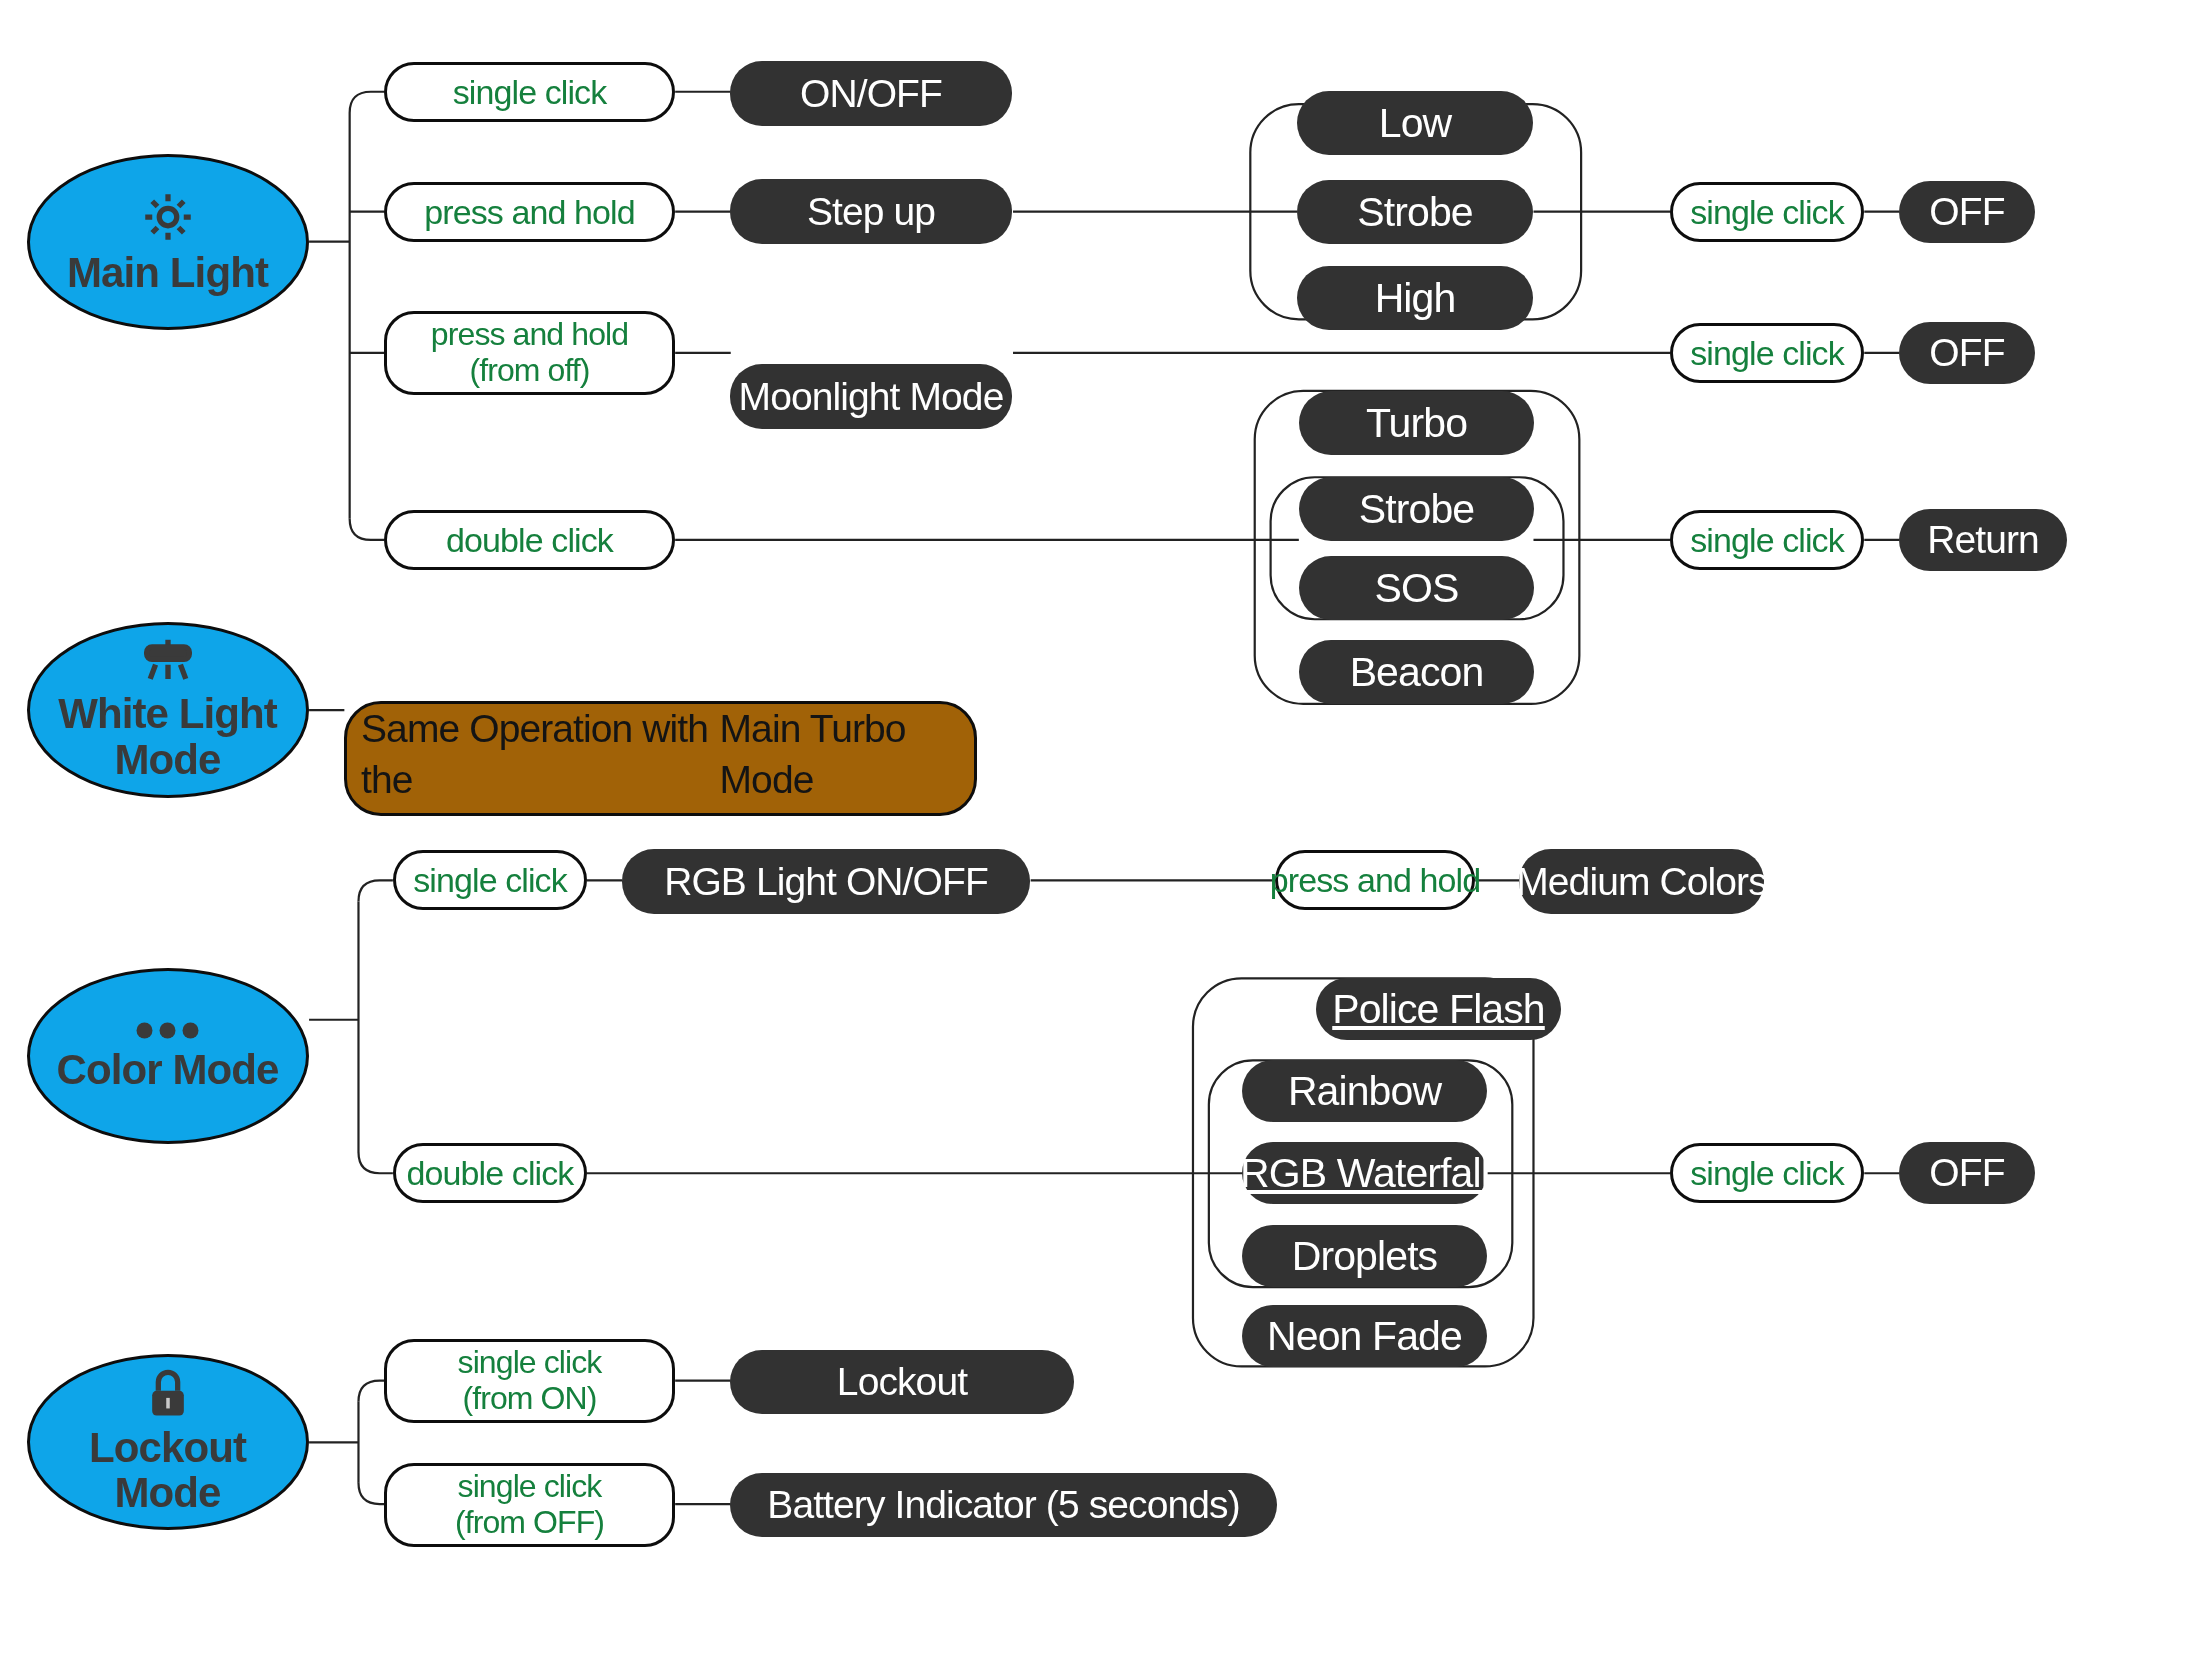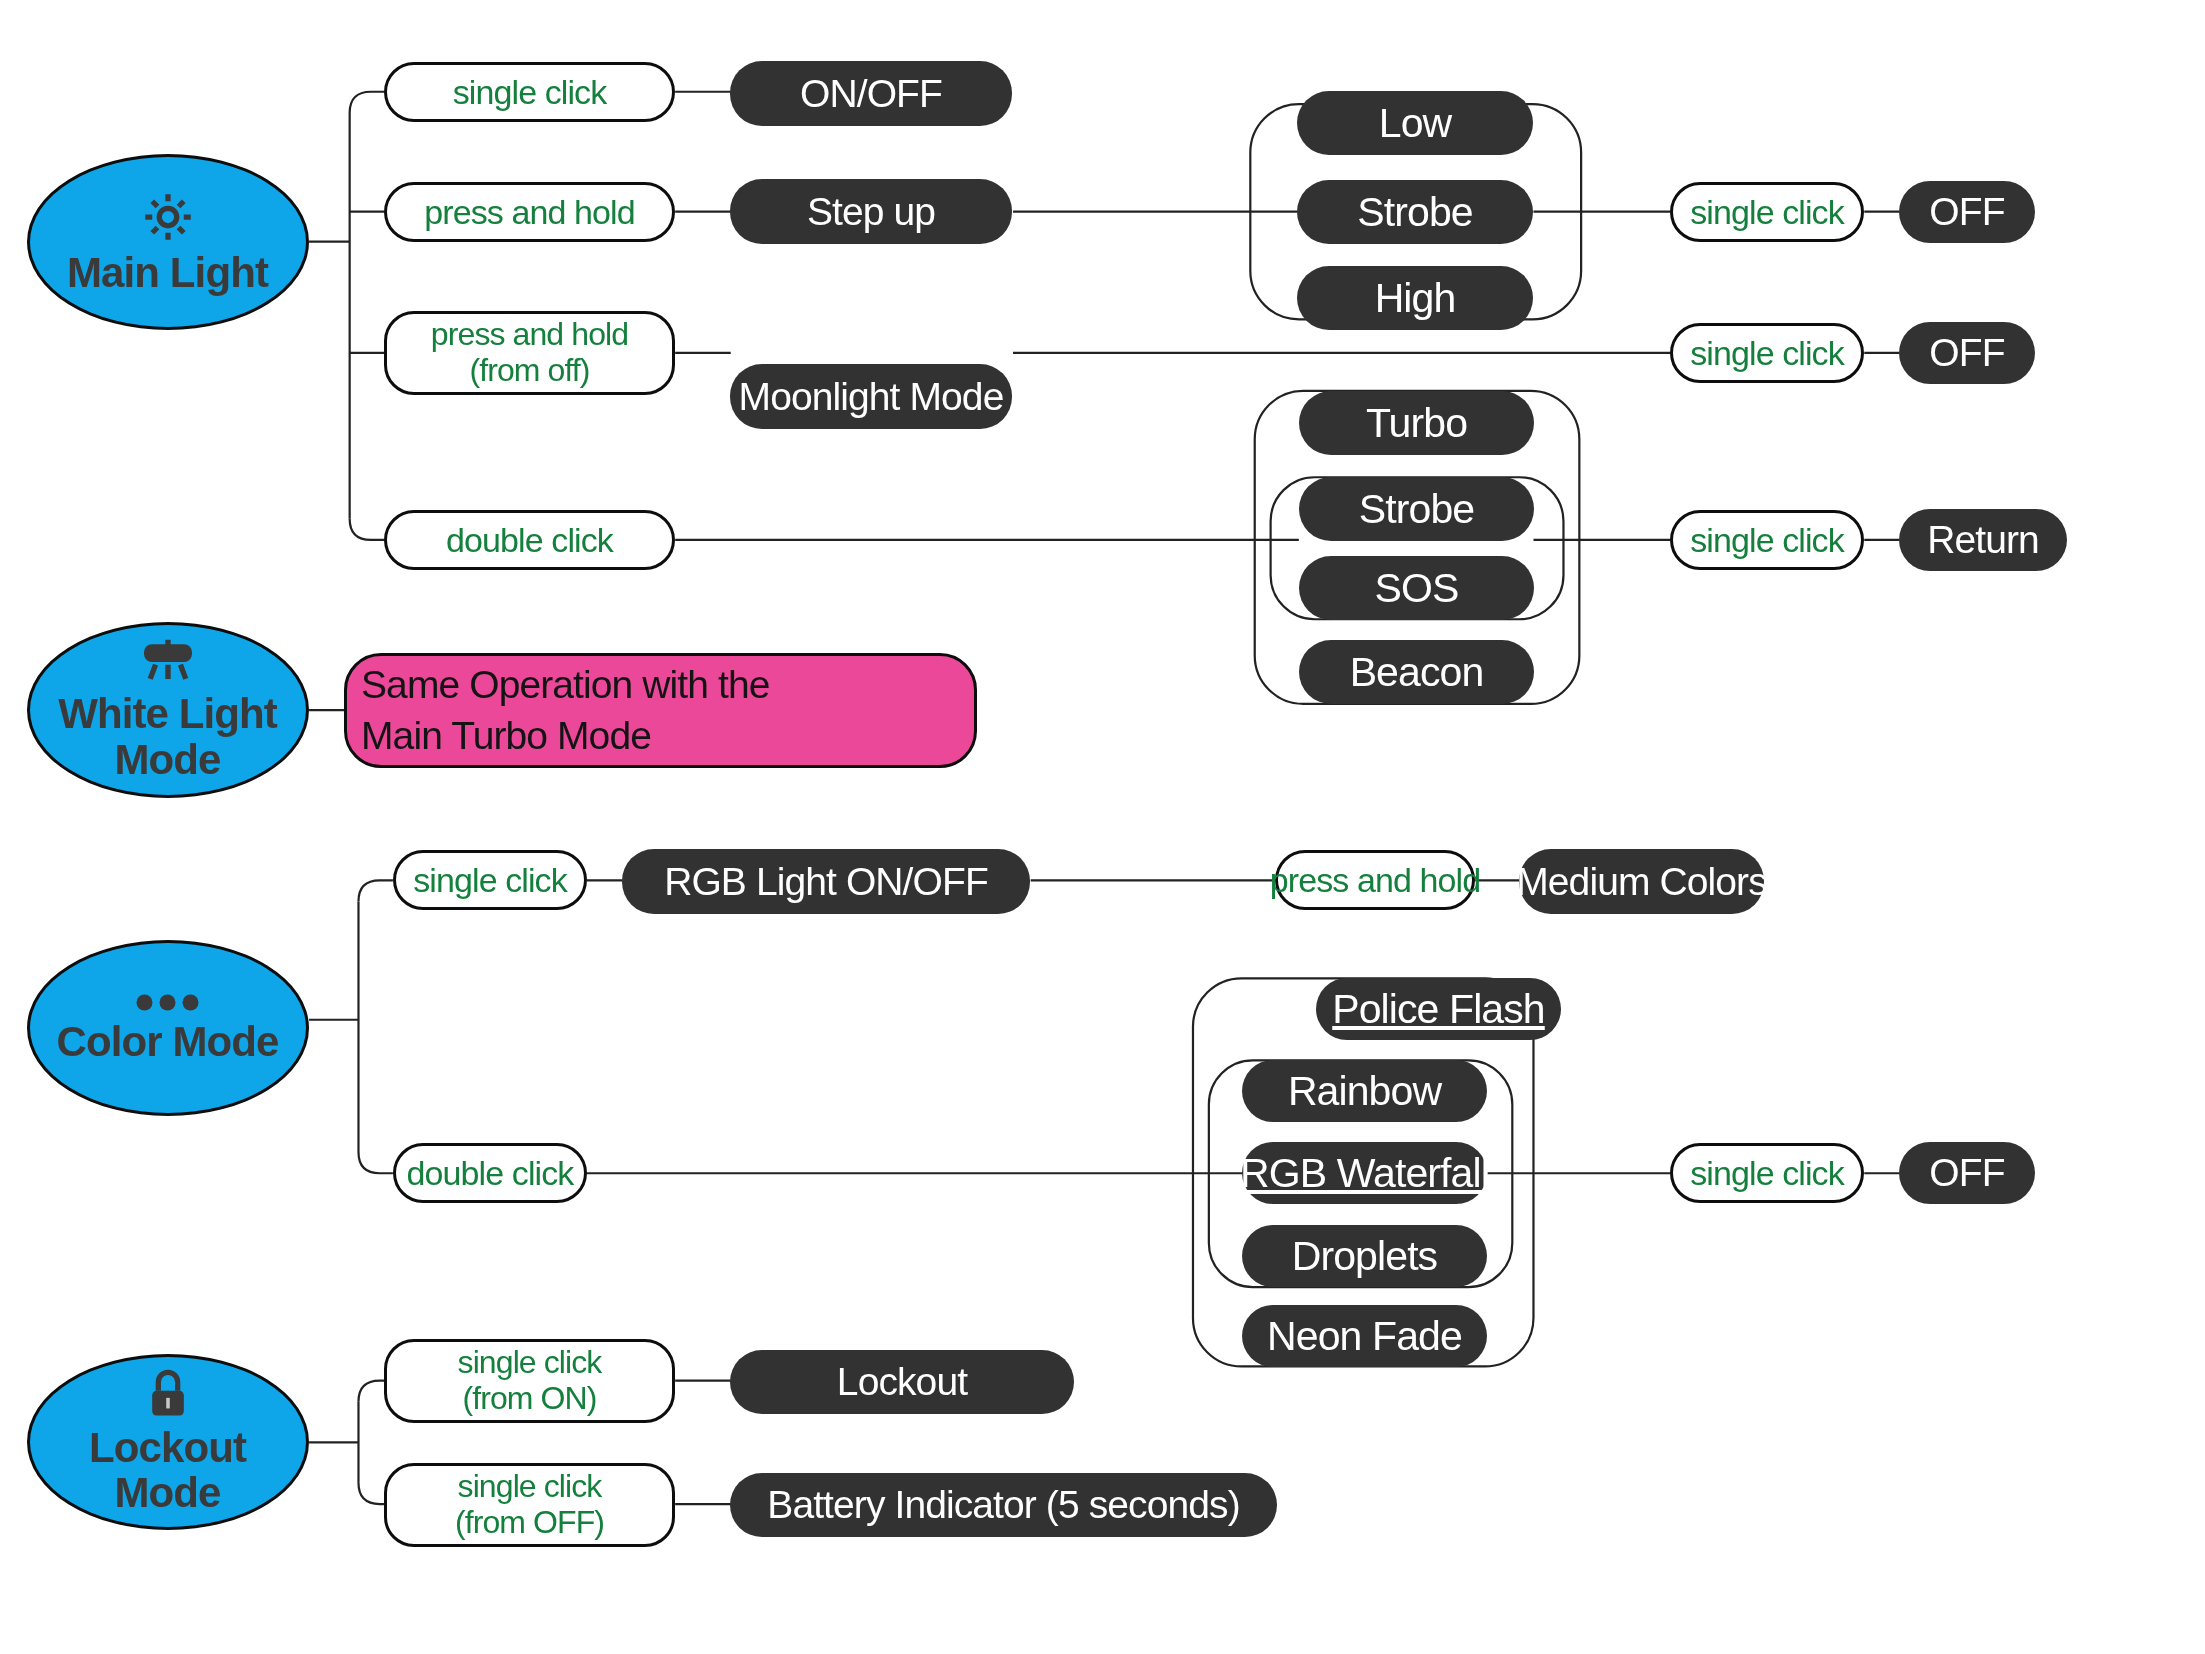--- a/index.html
+++ b/index.html
@@ -12,24 +12,24 @@
              letter-spacing:-0.9px;}
   .pill-dark.opt{font-size:41px;}
   .pill-white{background:#ffffff;color:#15803d;border:3.5px solid #0d0d0d;border-radius:30px;
               font-size:34px;letter-spacing:-0.9px;}
   .two-line{flex-direction:column;line-height:1.12;font-size:32px;}
   .ellipse{position:absolute;background:#0ea5e9;border:3.5px solid #0d0d0d;border-radius:50%;
            display:flex;flex-direction:column;align-items:center;justify-content:center;
            box-sizing:border-box;color:#3a3a3a;}
   .ellipse .title{font-weight:700;font-size:42px;line-height:1.08;text-align:center;
                   letter-spacing:-0.9px;}
-  .note-box{position:absolute;background:#ec4899;border:3.5px solid #0d0d0d;border-radius:37px;
-            box-sizing:border-box;display:flex;flex-direction:column;justify-content:center;
+  .note-box{position:absolute;background:#a16207;border:3.5px solid #0d0d0d;border-radius:37px;
+            box-sizing:border-box;display:flex;flex-direction:row;justify-content:center;
             padding-left:14px;font-size:39px;color:#141414;line-height:1.3;
-            letter-spacing:-0.9px;}
+            letter-spacing:-0.9px;margin-top:48px;}
   .icon{display:block;margin-bottom:5.3px;}
 </style>
 </head>
 <body>
 
 <div class="canvas">
 
   <svg class="layer" width="2206" height="1654" viewBox="0 0 2500 1875">
     <g fill="none" stroke="#222222" stroke-width="2.5">
 
@@ -135,21 +135,21 @@
       </g>
     </svg>
     <div class="title">White Light</div>
     <div class="title">Mode</div>
   </div>
   <div class="note-box" style="left:344px;top:653px;width:633px;height:115px;">
     <span>Same Operation with the</span>
     <span>Main Turbo Mode</span>
   </div>
 
-  <div class="ellipse" style="left:26.5px;top:940px;width:282px;height:176px;">
+  <div class="ellipse" style="left:26.5px;top:968px;width:282px;height:176px;">
     <svg class="icon" width="71" height="23" viewBox="0 0 80 26">
       <g fill="#3a3a3a">
         <circle cx="14" cy="13" r="9"></circle>
           <circle cx="40" cy="13" r="9"></circle>
           <circle cx="66" cy="13" r="9"></circle>
       </g>
     </svg>
     <div class="title">Color Mode</div>
   </div>
 

